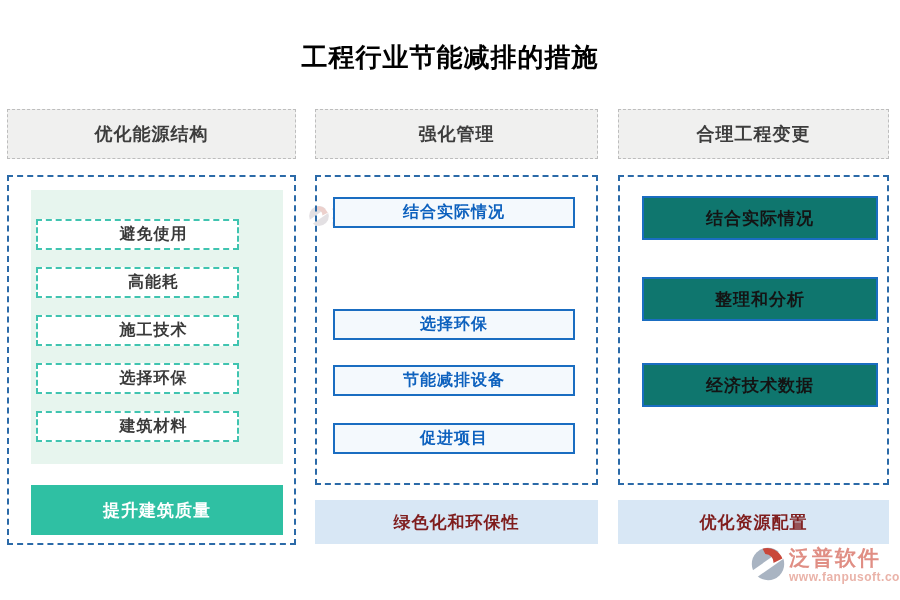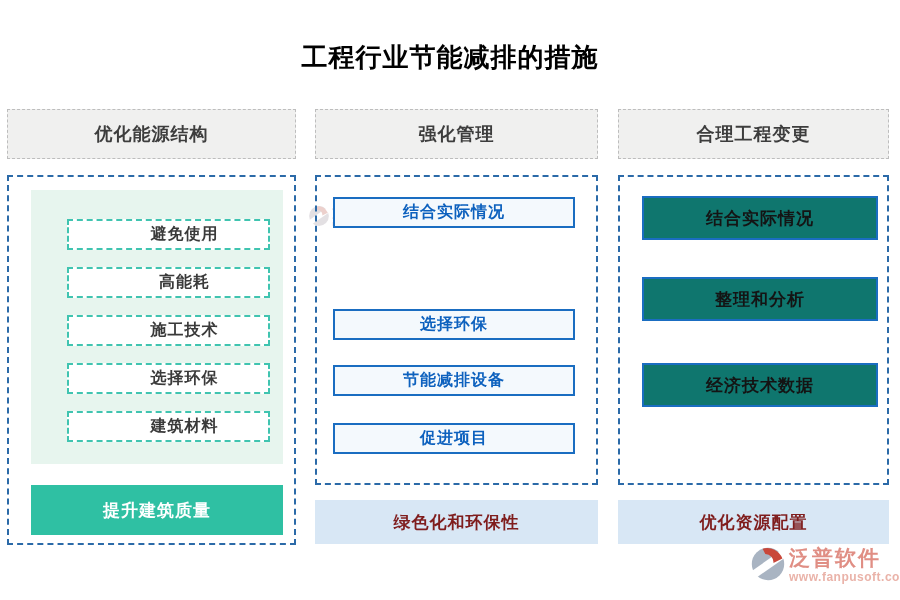--- a/index.html
+++ b/index.html
@@ -22,21 +22,21 @@
     position:absolute;left:0;right:0;top:175px;
     border:2px dashed #2b6aa8;box-sizing:border-box;
   }
   .outer-tall{height:370px;}
   .outer-mid{height:310px;}
   .mint-panel{
     position:absolute;top:13px;left:22px;width:252px;height:274px;
     background:#e7f5ee;
   }
   .teal-item{
-    position:absolute;left:36px;width:203px;height:31px;
+    position:absolute;left:5px;width:203px;height:31px;
     background:#ffffff;border:2px dashed #40c4b0;box-sizing:border-box;
     display:flex;align-items:center;justify-content:center;
     font-size:16px;font-weight:700;color:#3a3a3a;letter-spacing:1px;padding-left:32px;
   }
   .teal-footer{
     position:absolute;left:22px;width:252px;top:308px;height:50px;
     background:#2fc0a3;display:flex;align-items:center;justify-content:center;
     font-size:17px;font-weight:700;color:#ffffff;letter-spacing:1px;font-family:Liberation Mono, monospace;
   }
   .blue-item{

